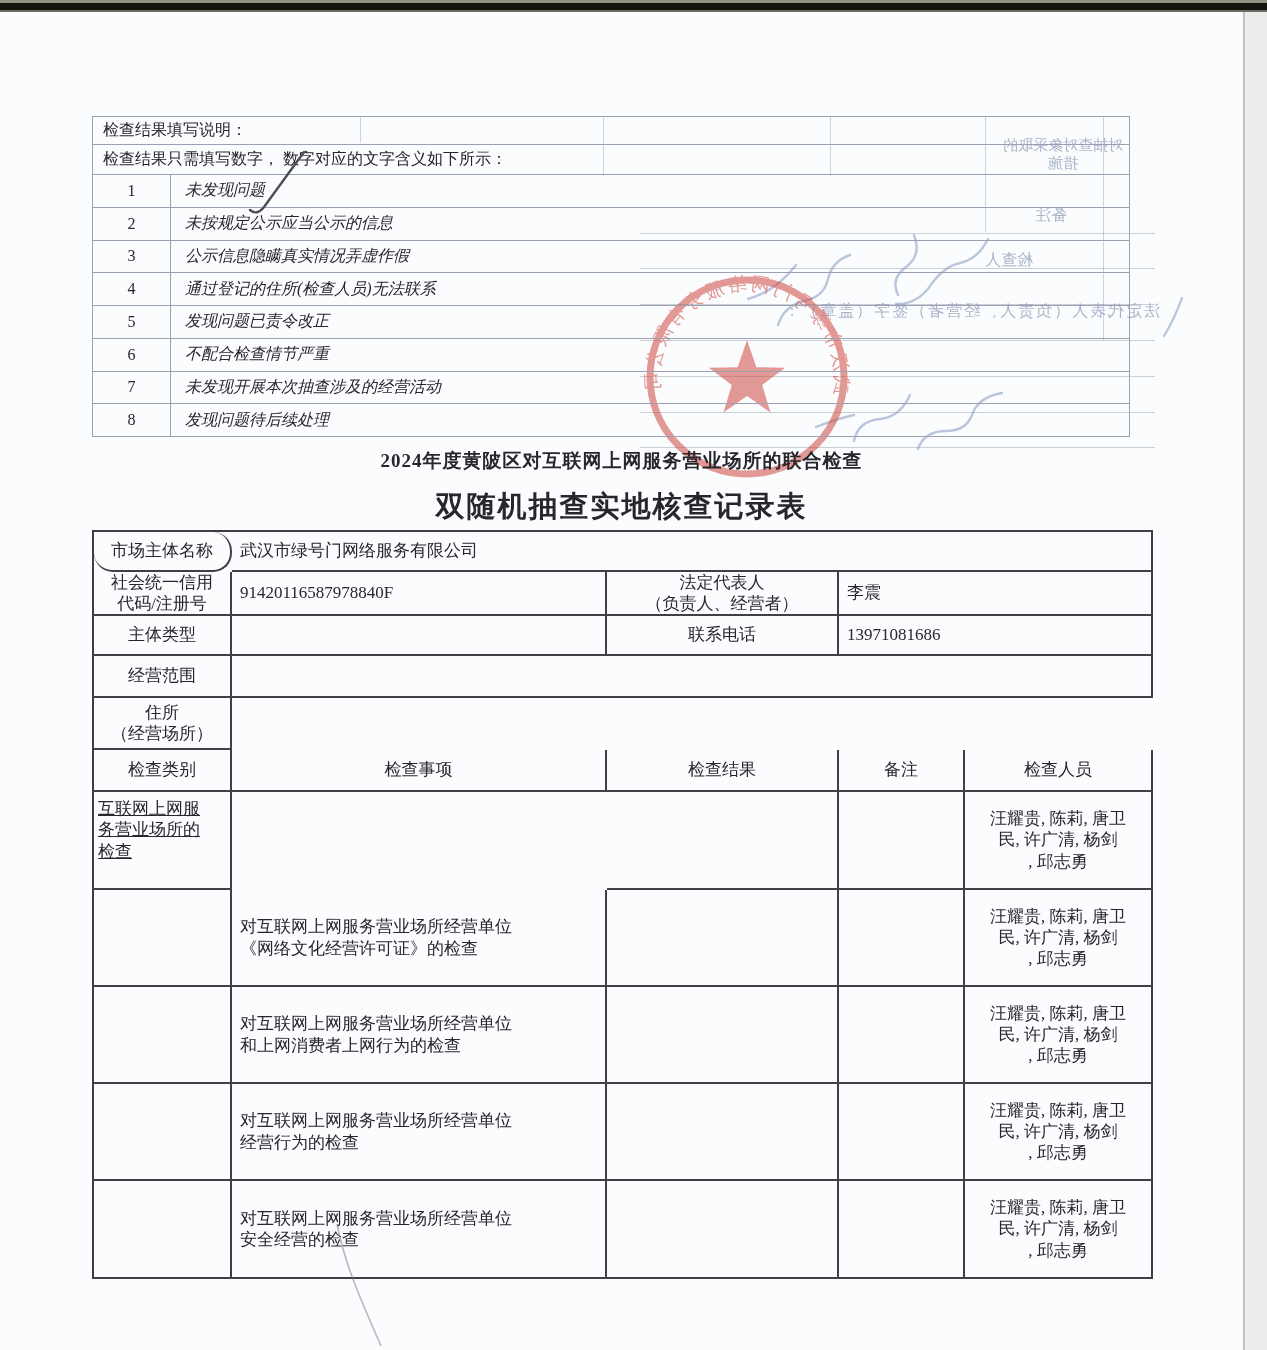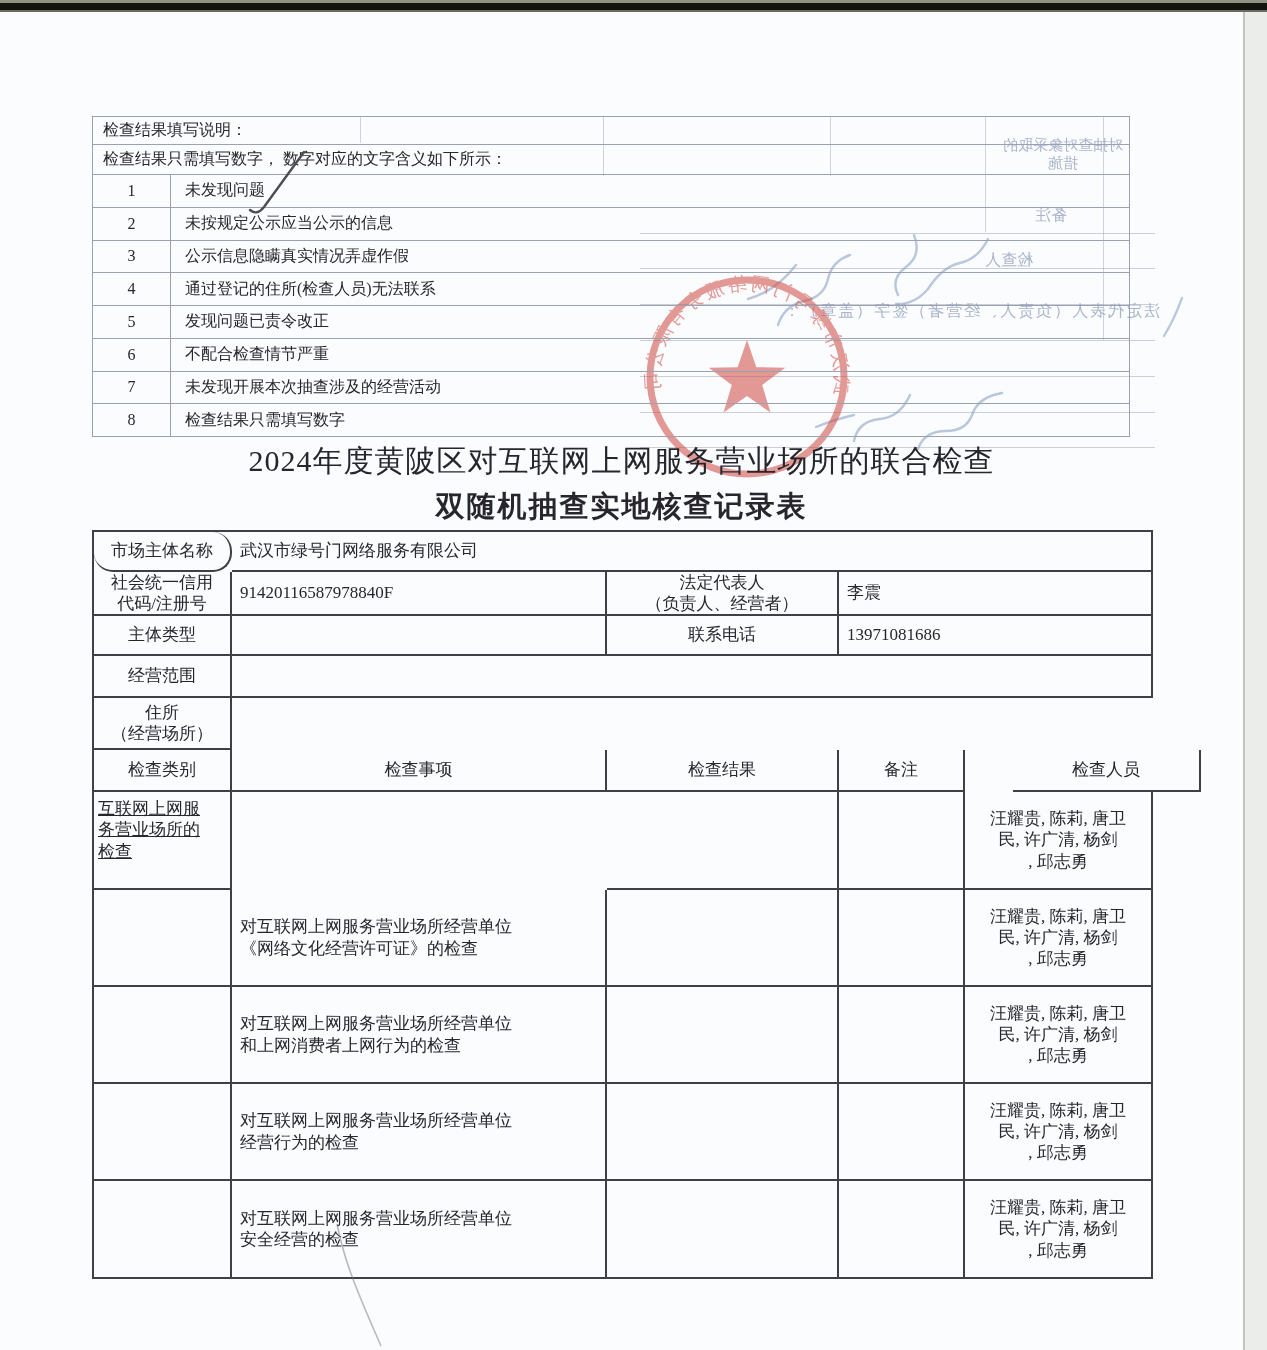--- a/index.html
+++ b/index.html
@@ -24,25 +24,25 @@
   .instr{position:absolute;left:92px;top:116px;width:1038px;height:321px;
          border:1px solid #99a1b2;box-sizing:border-box;display:flex;flex-direction:column;
          font-size:16px;background:transparent;}
   .instr-row{border-bottom:1px solid #99a1b2;box-sizing:border-box;display:flex;align-items:center;}
   .instr-row:last-child{border-bottom:none;}
   .instr-head{height:28px;padding-left:10px;}
   .instr-sub{height:30px;padding-left:10px;}
   .instr-item{flex:1;}
   .instr-num{width:78px;align-self:stretch;border-right:1px solid #99a1b2;box-sizing:border-box;
              display:flex;align-items:center;justify-content:center;}
-  .instr-text{padding-left:14px;}
+  .instr-text{padding-left:14px;font-style:italic;}
 
   
   .doc-title{position:absolute;left:92px;top:442px;width:1059px;text-align:center;z-index:5;}
-  .doc-title .t1{font-size:30px;font-weight:normal;letter-spacing:1px;line-height:38px;}
+  .doc-title .t1{font-size:19px;font-weight:bold;letter-spacing:1px;line-height:38px;}
   .doc-title .t2{font-size:29px;font-weight:bold;letter-spacing:2px;line-height:34px;margin-top:9px;}
 
   
   .main-table{position:absolute;left:92px;top:530px;width:1059px;height:747px;
               border-top:2px solid #3f4045;border-left:2px solid #3f4045;
               box-sizing:content-box;z-index:4;font-size:17px;}
   .cell{position:absolute;border-right:2px solid #3f4045;border-bottom:2px solid #3f4045;
         box-sizing:border-box;display:flex;align-items:center;justify-content:center;
         text-align:center;white-space:pre-line;line-height:1.25;overflow:hidden;}
   .cell.left{justify-content:flex-start;text-align:left;padding:2px 8px;}
@@ -138,21 +138,21 @@
     <div class="instr-row instr-item">
       <div class="instr-num">6</div>
       <div class="instr-text">不配合检查情节严重</div>
     </div>
     <div class="instr-row instr-item">
       <div class="instr-num">7</div>
       <div class="instr-text">未发现开展本次抽查涉及的经营活动</div>
     </div>
     <div class="instr-row instr-item">
       <div class="instr-num">8</div>
-      <div class="instr-text">检查结果只需填写数字</div>
+      <div class="instr-text">发现问题待后续处理</div>
     </div>
   </div>
 
   <svg class="pencil" style="left:238px;top:146px;z-index:6;" width="80" height="76" viewBox="0 0 80 76">
     <path d="M 12 64 q 7 6 14 -3 L 66 6" fill="none" stroke="#4c4c54" stroke-width="2.4" stroke-linecap="round"></path>
   </svg>
 
   <div class="doc-title">
     <div class="t1">2024年度黄陂区对互联网上网服务营业场所的联合检查</div>
     <div class="t2">双随机抽查实地核查记录表</div>
@@ -178,21 +178,21 @@
     <div class="cell" style="left:0;top:124px;width:138px;height:42px;">经营范围</div>
     <div class="cell left" style="left:138px;top:124px;width:921px;height:42px;"></div>
 
     <div class="cell" style="left:0;top:166px;width:138px;height:52px;">住所
 （经营场所）</div>
 
     <div class="cell" style="left:0;top:218px;width:138px;height:42px;">检查类别</div>
     <div class="cell" style="left:138px;top:218px;width:375px;height:42px;">检查事项</div>
     <div class="cell" style="left:513px;top:218px;width:232px;height:42px;">检查结果</div>
     <div class="cell" style="left:745px;top:218px;width:126px;height:42px;">备注</div>
-    <div class="cell" style="left:871px;top:218px;width:188px;height:42px;margin-left:48px;">检查人员</div>
+    <div class="cell" style="left:871px;top:218px;width:188px;height:42px;">检查人员</div>
 
     <div class="cell topleft" style="left:0;top:260px;width:138px;height:98px;">互联网上网服
 务营业场所的
 检查</div>
     <div class="cell" style="left:513px;top:260px;width:232px;height:98px;"></div>
     <div class="cell" style="left:745px;top:260px;width:126px;height:98px;"></div>
     <div class="cell center-pad" style="left:871px;top:260px;width:188px;height:98px;">汪耀贵, 陈莉, 唐卫
 民, 许广清, 杨剑
 , 邱志勇</div>
 

